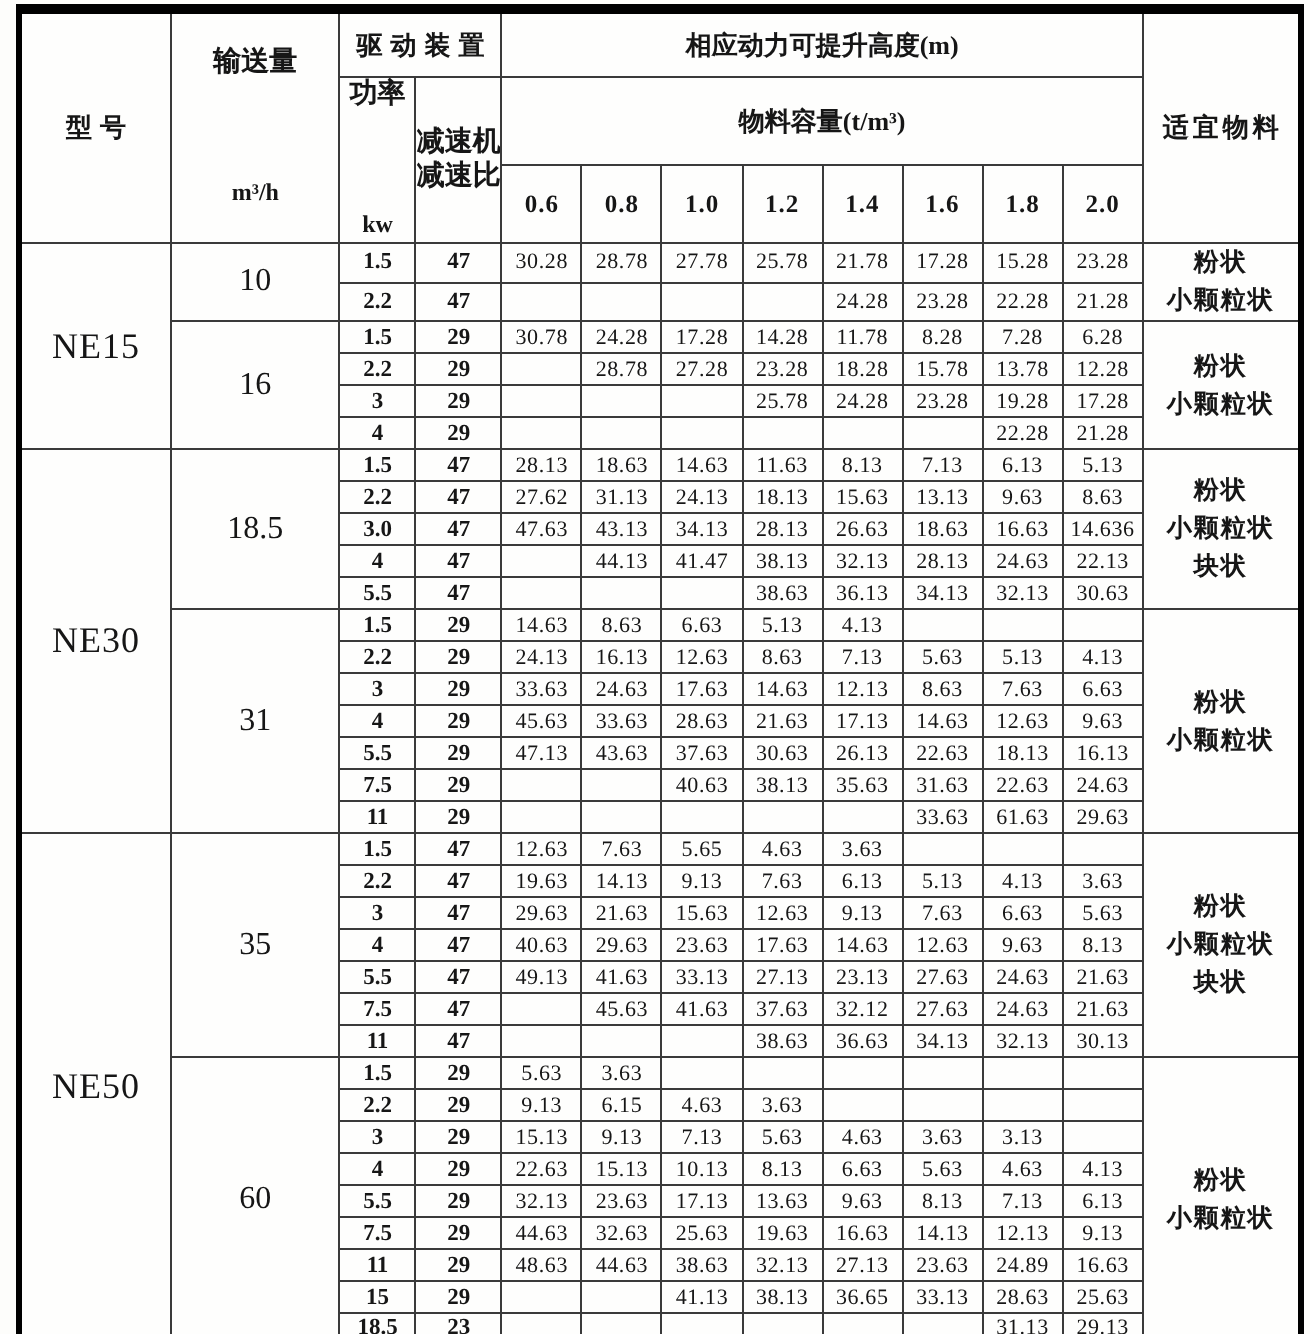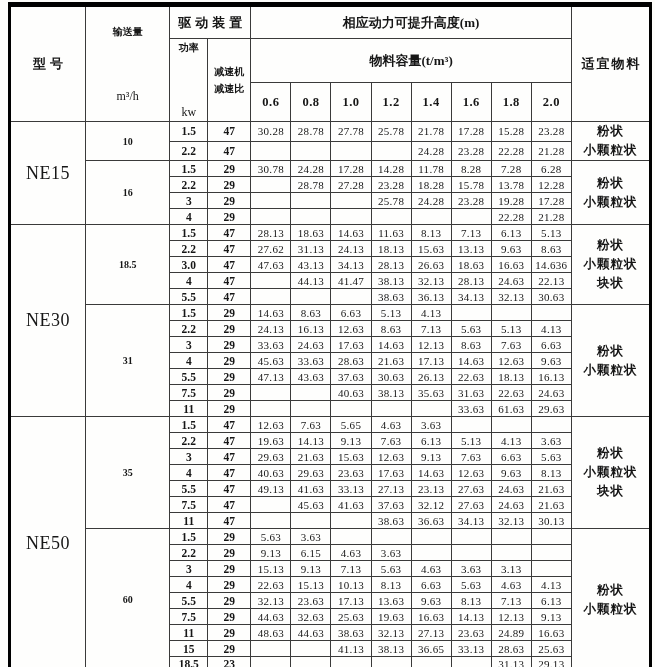--- a/index.html
+++ b/index.html
@@ -25,25 +25,25 @@
     white-space: nowrap;
   }
   thead tr.h1 { height: 34px; }
   thead tr.h2 { height: 38px; }
   thead tr.h3 { height: 33px; }
   tbody tr { height: 16px; }
   .cn  { font-size: 13px; font-weight: 600; font-family: Liberation Serif, serif; }
   .sp  { letter-spacing: 4px; text-indent: 4px; }
   .sp2 { letter-spacing: 2px; text-indent: 2px; }
   .two-line div { line-height: 17px; font-weight: 600; }
-  .two-line .lat { font-size: 12px; font-weight: 400; margin-top: 48px; }
-  .two-line .cnl { font-size: 10px; }
+  .two-line .lat { font-size: 12px; font-weight: 700; margin-top: 48px; }
+  .two-line .cnl { font-size: 14px; }
   th.dens { font-size: 12.5px; font-weight: 600; letter-spacing: 0.5px; text-align: center; }
   td.model-cell    { font-size: 18px; font-weight: 400; letter-spacing: 0.5px; }
-  td.capacity-cell { font-size: 10px; font-weight: 700; }
+  td.capacity-cell { font-size: 16px; font-weight: 400; }
   td.power-cell, td.ratio-cell { font-size: 11.5px; font-weight: 600; }
   td.height-cell   { font-size: 11px; letter-spacing: 0.3px; }
   td.material-cell div { font-size: 12.5px; font-weight: 600; line-height: 19px; letter-spacing: 1px; }
 </style>
 </head>
 <body>
 
 <div class="page">
   <table class="spec">
     <colgroup>

